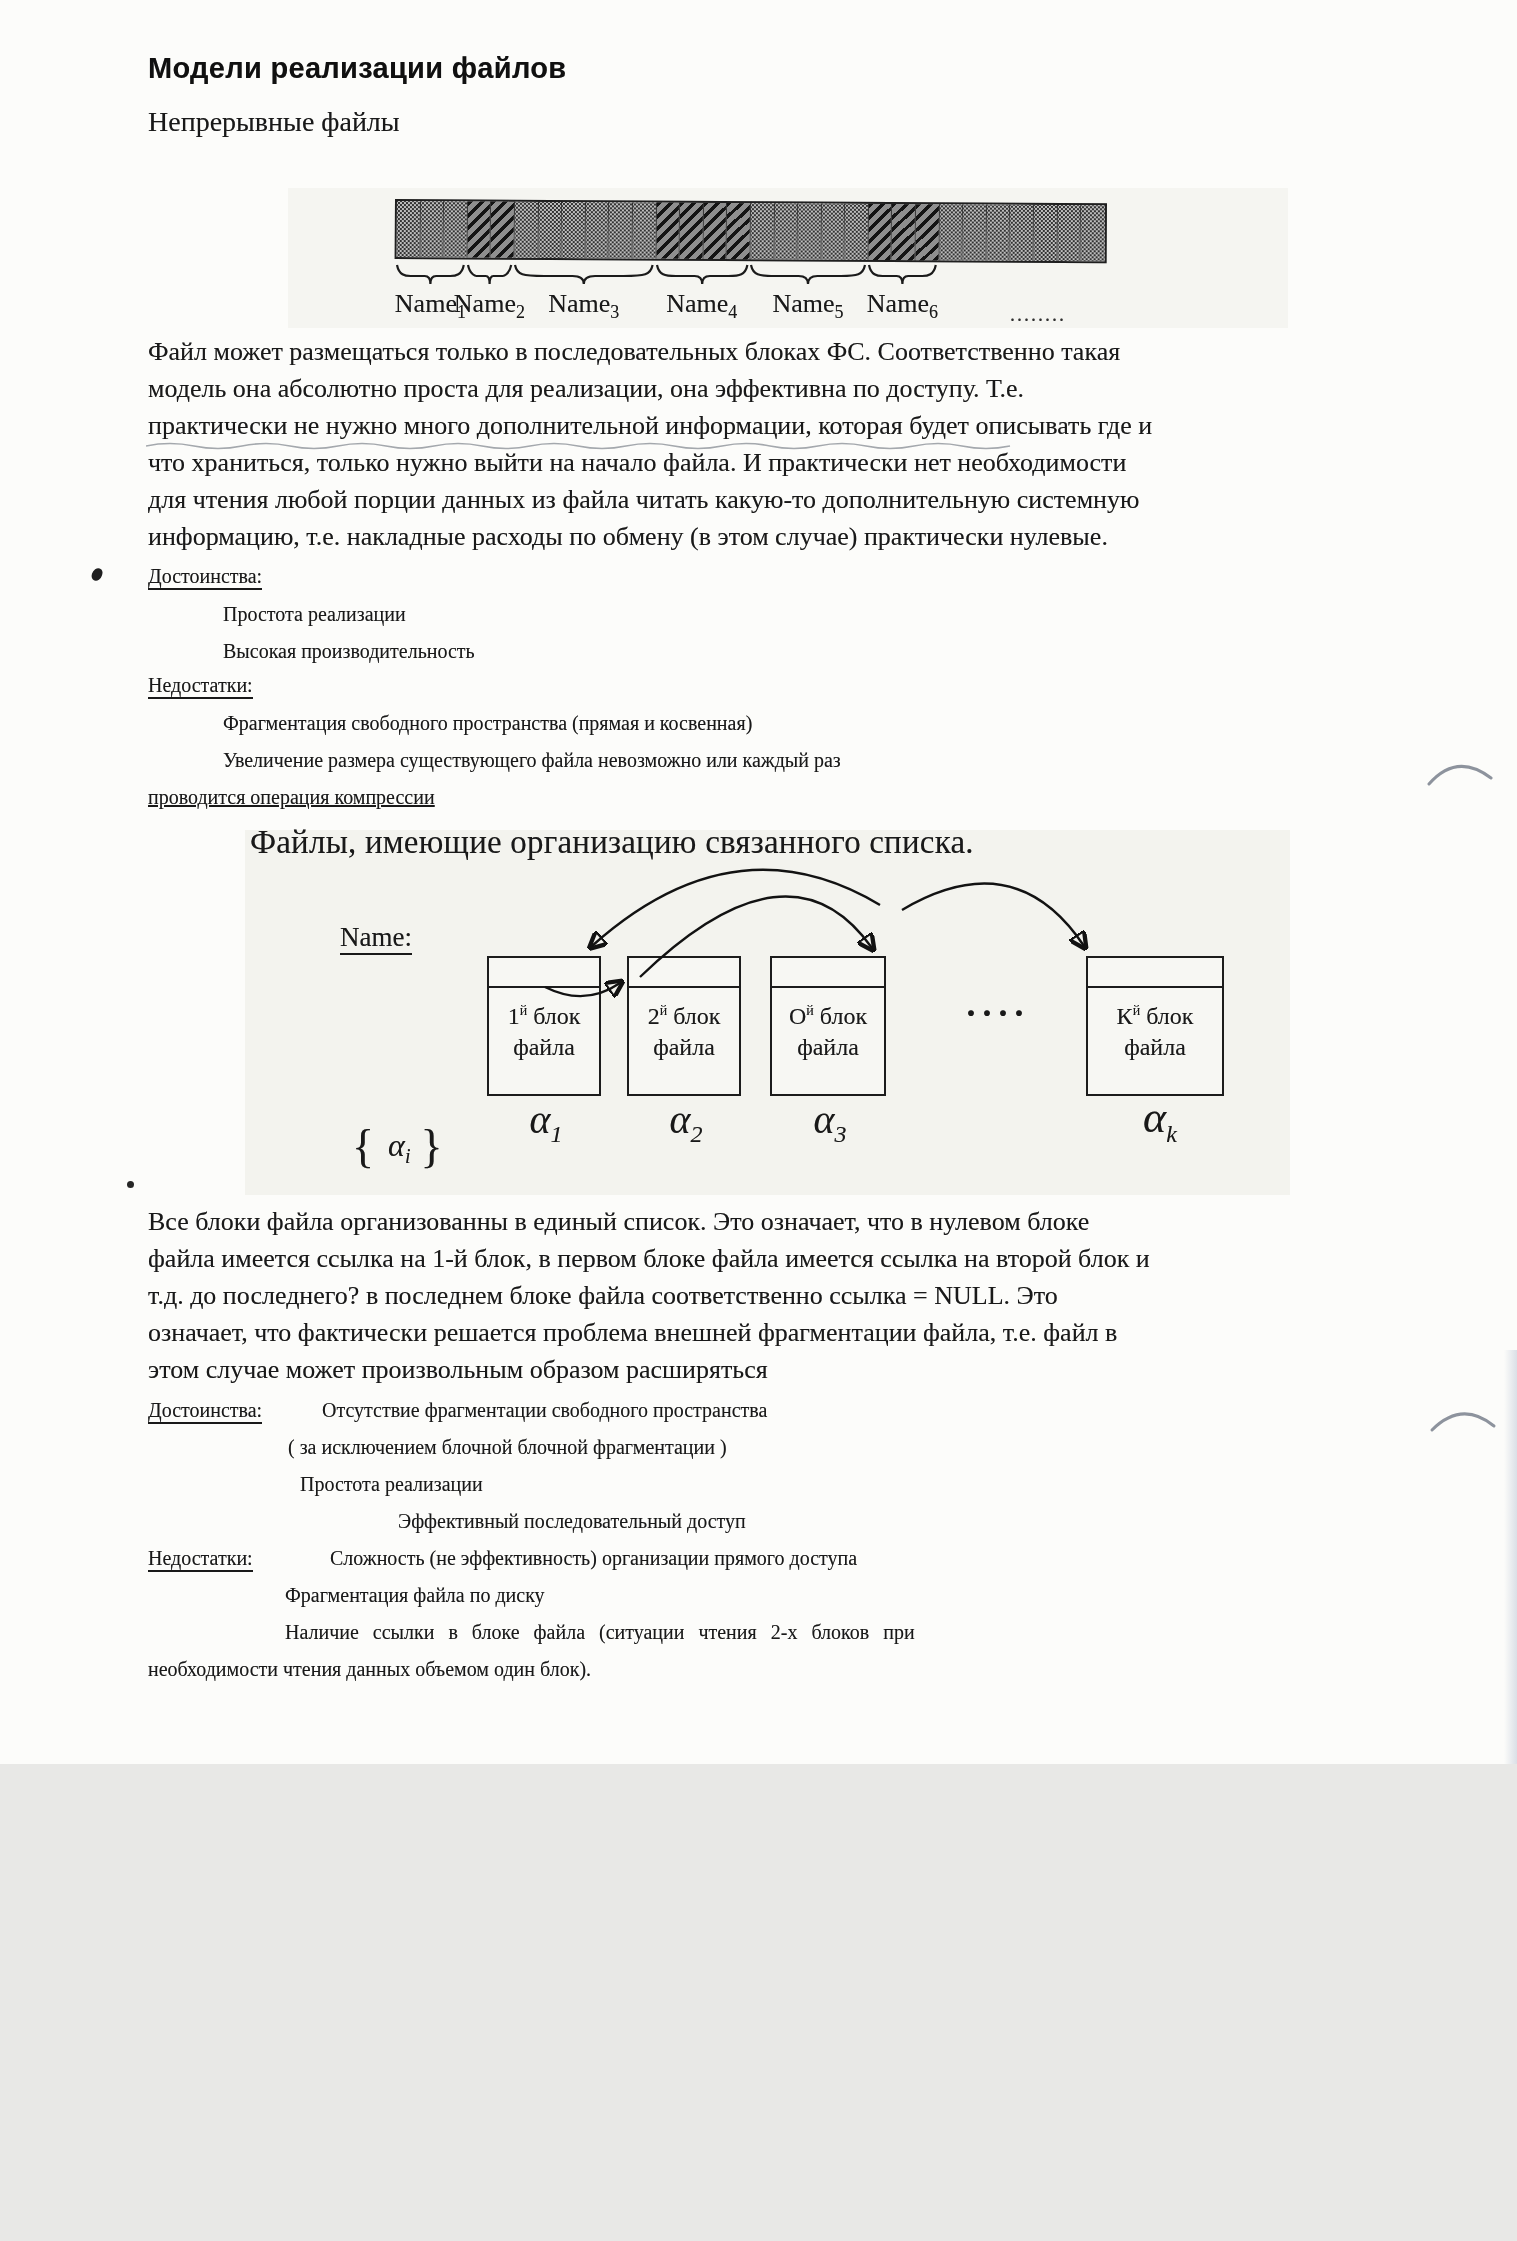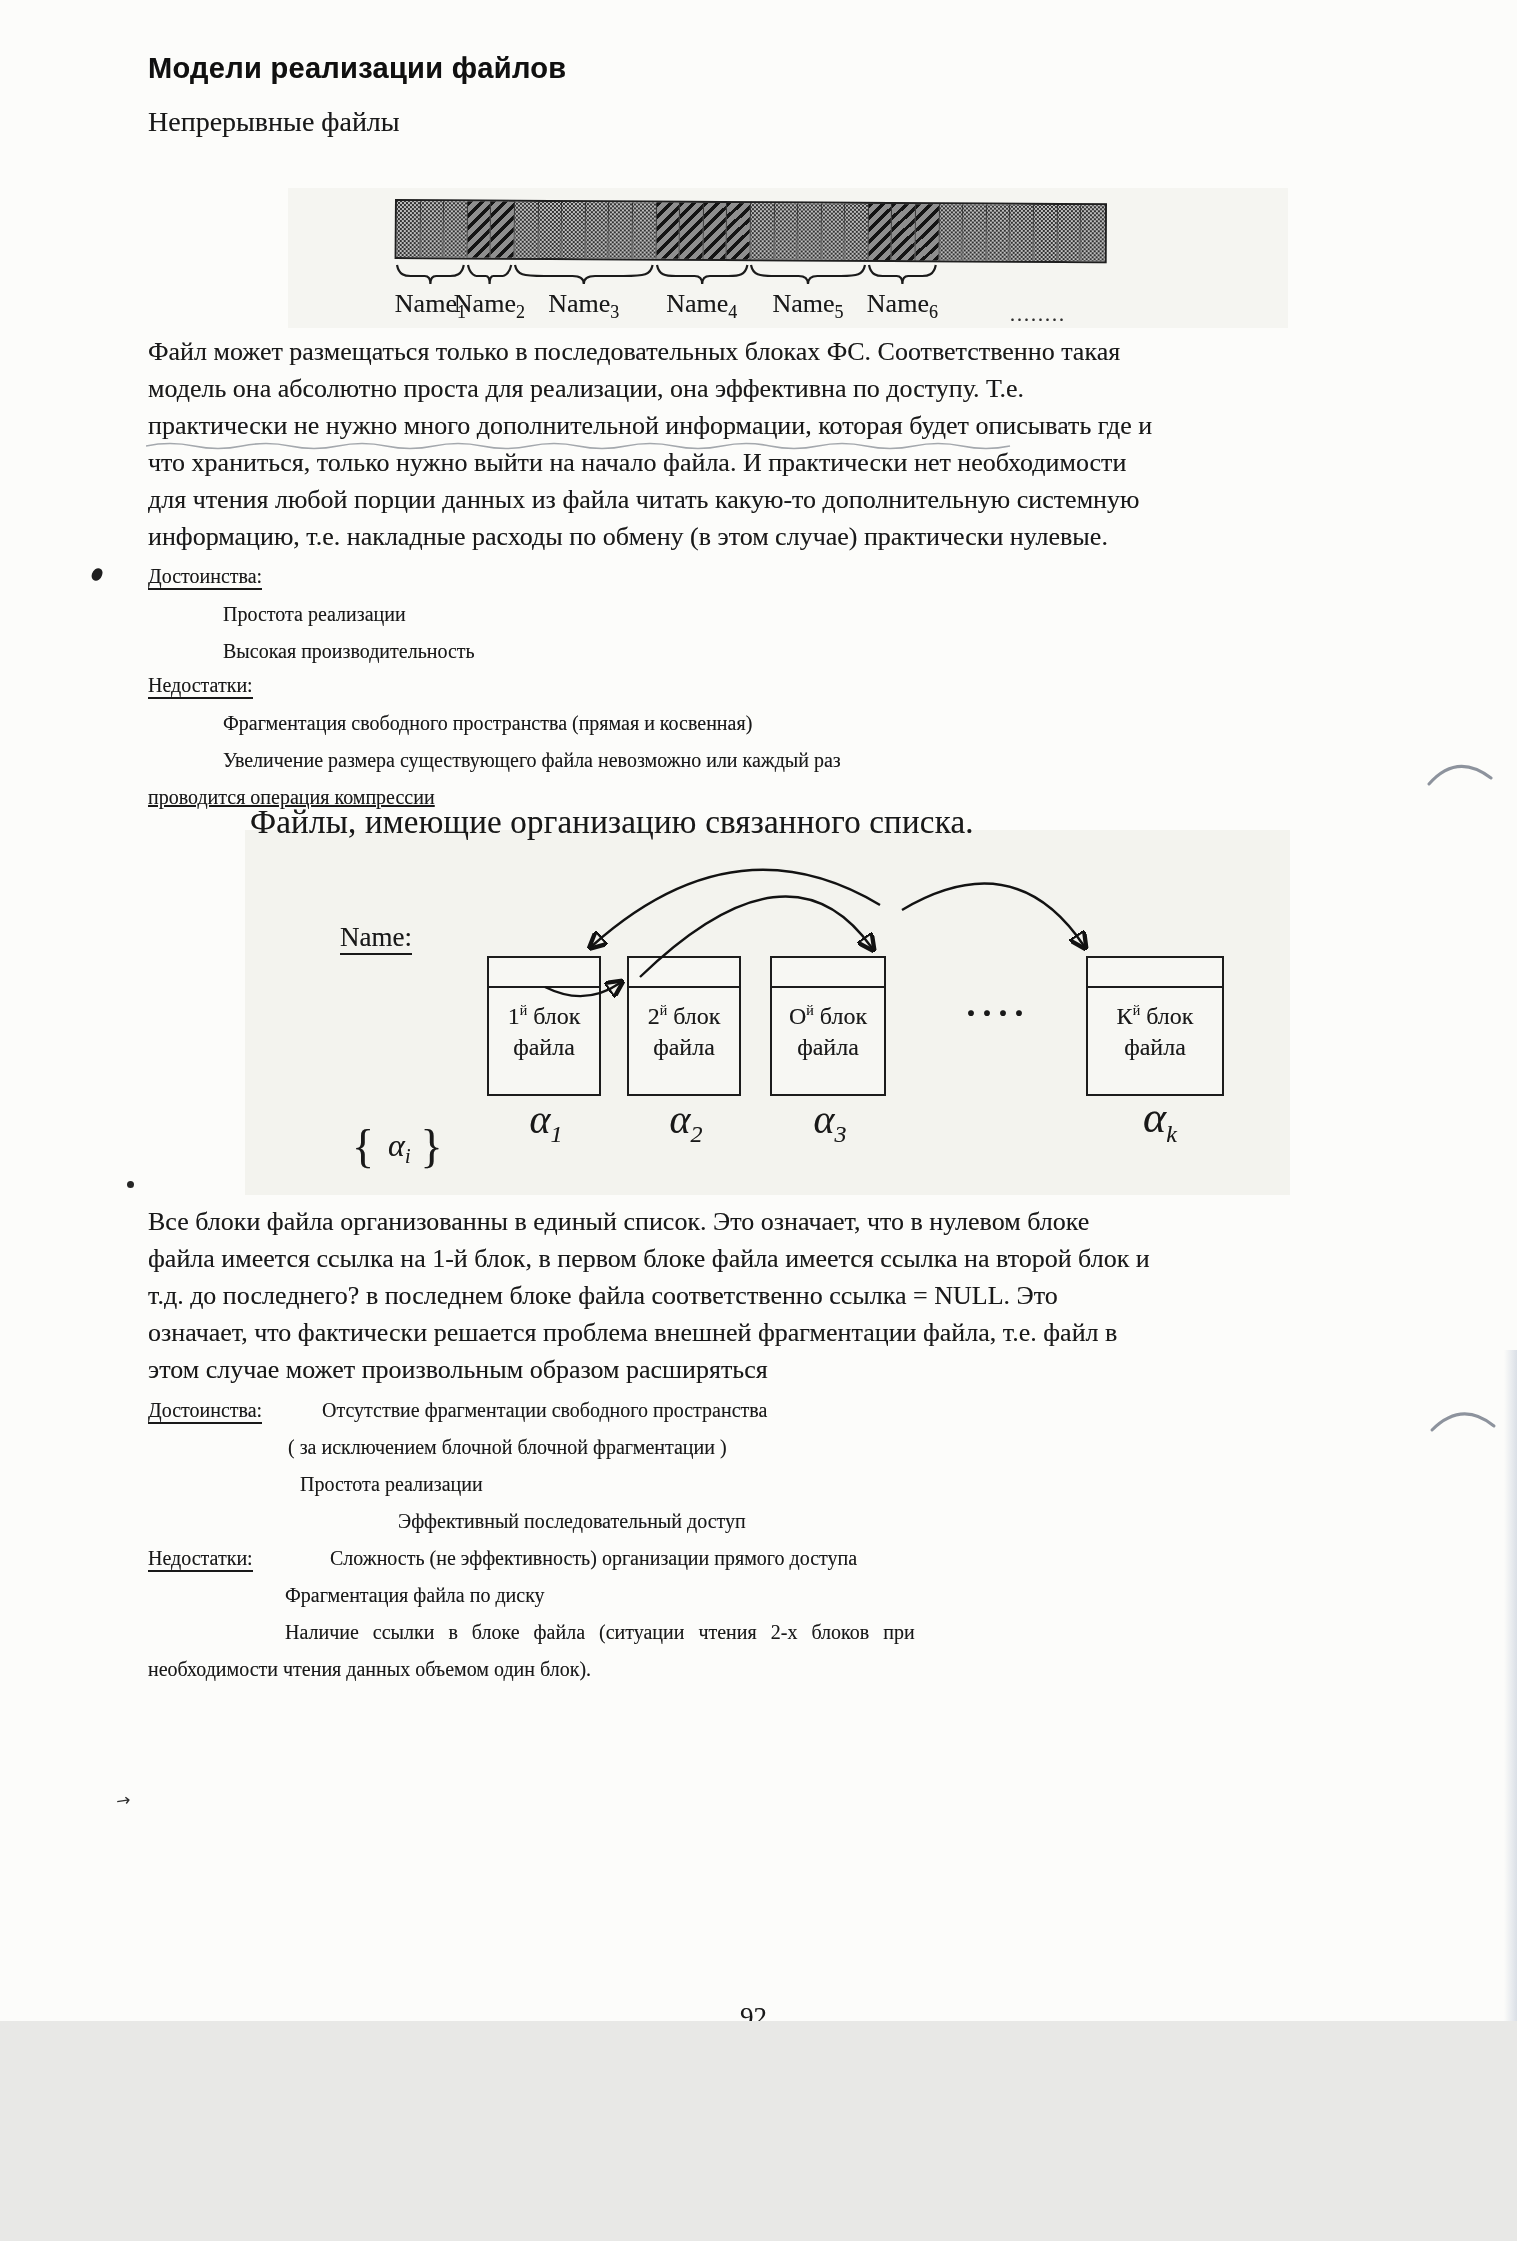--- a/index.html
+++ b/index.html
@@ -1,18 +1,18 @@
 <!DOCTYPE html>
 <html><head>
 <meta charset="utf-8">
 <style>
   html,body{margin:0;padding:0;}
   body{background:#e8e8e6;}
   #page{
-    position:relative;width:1517px;height:2021px;margin:0 auto;
+    position:relative;width:1517px;height:1764px;margin:0 auto;
     background:#fcfcfa;overflow:hidden;
     font-family:"Liberation Serif","DejaVu Serif",serif;
     color:#191919;
   }
   .abs{position:absolute;}
   .soft{text-shadow:0 0 .5px rgba(20,20,20,.38);}
   
   .doc-title{font-family:"Liberation Sans","DejaVu Sans",sans-serif;font-weight:bold;font-size:29px;letter-spacing:.3px;color:#101010;}
   .sec-head{font-size:28px;}
   .sec2-title{font-size:33px;letter-spacing:.2px;z-index:3;}
@@ -155,21 +155,21 @@
 
   <div class="abs line soft" style="left:148px;top:558px;"><span class="u">Достоинства:</span></div>
   <div class="abs line soft" style="left:223px;top:596px;">Простота реализации</div>
   <div class="abs line soft" style="left:223px;top:633px;">Высокая производительность</div>
   <div class="abs line soft" style="left:148px;top:667px;"><span class="u">Недостатки:</span></div>
   <div class="abs line soft" style="left:223px;top:705px;">Фрагментация свободного пространства (прямая и косвенная)</div>
   <div class="abs line soft" style="left:223px;top:742px;">Увеличение размера существующего файла невозможно или каждый раз</div>
   <div class="abs line soft" style="left:148px;top:779px;text-decoration:underline;">проводится операция компрессии</div>
 
   <div class="abs" id="diag-panel" style="left:245px;top:830px;width:1045px;height:365px;"></div>
-  <div class="abs sec2-title soft" style="left:250px;top:804px;">Файлы, имеющие организацию связанного списка.</div>
+  <div class="abs sec2-title soft" style="left:250px;top:824px;">Файлы, имеющие организацию связанного списка.</div>
   <div class="abs soft" id="name-label" style="left:340px;top:922px;"><span class="u">Name:</span></div>
 
   <div class="fblock" style="left:487px;top:956px;">
     <div class="head"></div>
     <div class="bodytxt soft">
       <div><span>1</span><sup>й</sup> <span>блок</span></div>
       <div>файла</div>
     </div>
   </div>
   <div class="fblock" style="left:627px;top:956px;">

